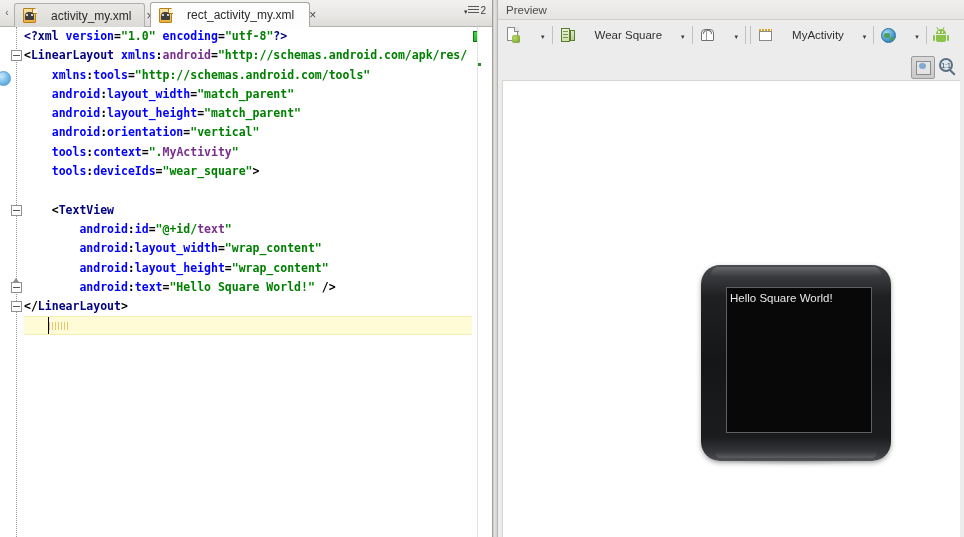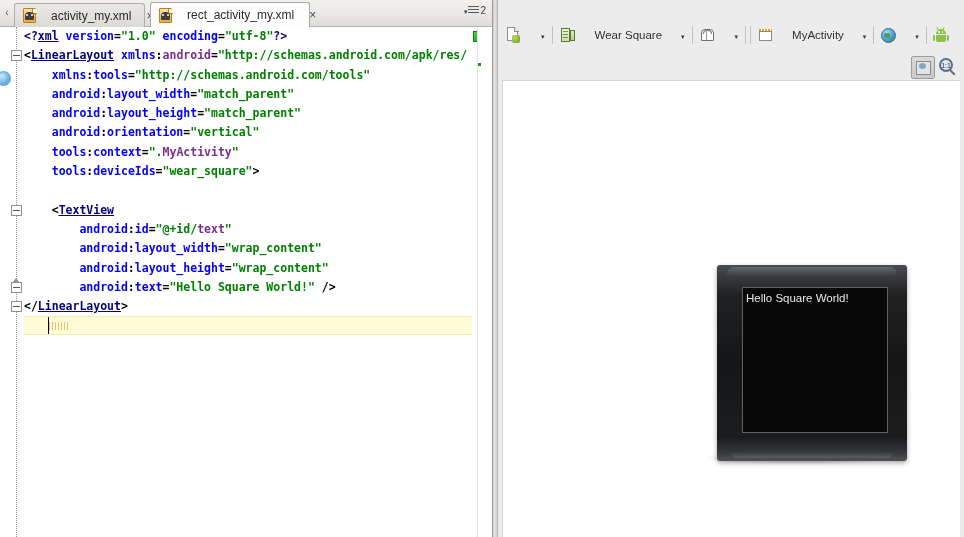--- a/index.html
+++ b/index.html
@@ -225,21 +225,21 @@
     font-weight: bold;
     line-height: 19.3px;
     white-space: pre;
     overflow: hidden;
     color: #000000;
   }
   #code .ln {
     position: relative;
     height: 19.3px;
   }
-  .c-tag      { color: #000080; text-decoration: underline; }
+  .c-tag      { color: #000080; }
   .c-attr     { color: #0000ff; }
   .c-ns       { color: #7a2e8e; }
   .c-val      { color: #008000; }
   .c-punct    { color: #000000; }
   .c-pi       { color: #000080; }
   .c-res      { color: #7a2e8e; }
 
   #current-line {
     position: absolute;
     left: 24px;
@@ -667,33 +667,32 @@
   #wear-shadow {
     position: absolute;
     left: 6px; top: 188px;
     width: 184px; height: 14px;
     background: radial-gradient(ellipse at center, rgba(0,0,0,0.22) 0%, rgba(0,0,0,0.0) 72%);
   }
   #wear-body {
     position: absolute;
     left: 3px; top: 2px;
     width: 190px; height: 196px;
-    border-radius: 3px;
+    border-radius: 19px;
     background:
       linear-gradient(to bottom,
         #4b4d50 0%,
         #3a3c3f 5%,
         #1e2022 16%,
         #151617 50%,
         #1b1c1e 88%,
         #37393c 96%,
         #4f5154 100%);
     box-shadow: 0 2px 5px rgba(0,0,0,0.35);
     box-sizing: border-box;
-    margin-left: 16px;
   }
   #wear-body:before {
     content: "";
     position: absolute;
     left: 10px; top: 2px;
     width: 170px; height: 10px;
     border-radius: 14px 14px 50% 50%;
     background: linear-gradient(to bottom, rgba(255,255,255,0.16), rgba(255,255,255,0));
   }
   #wear-body:after {
@@ -798,20 +797,23 @@
         <div class="err-tick"></div>
         <div class="thumb"></div>
       </div>
     </div>
   </div>
 
   <div id="splitter"></div>
 
   <div id="preview-pane">
 
+    <div id="preview-header">
+      <span id="preview-title">Preview</span>
+    </div>
 
     <div id="preview-toolbar">
 
       <div class="tb-item">
         <span class="ic-doc">
           <span class="page"></span>
             <span class="corner"></span>
             <span class="green"></span>
         </span>
         <span class="tb-caret">▾</span>

